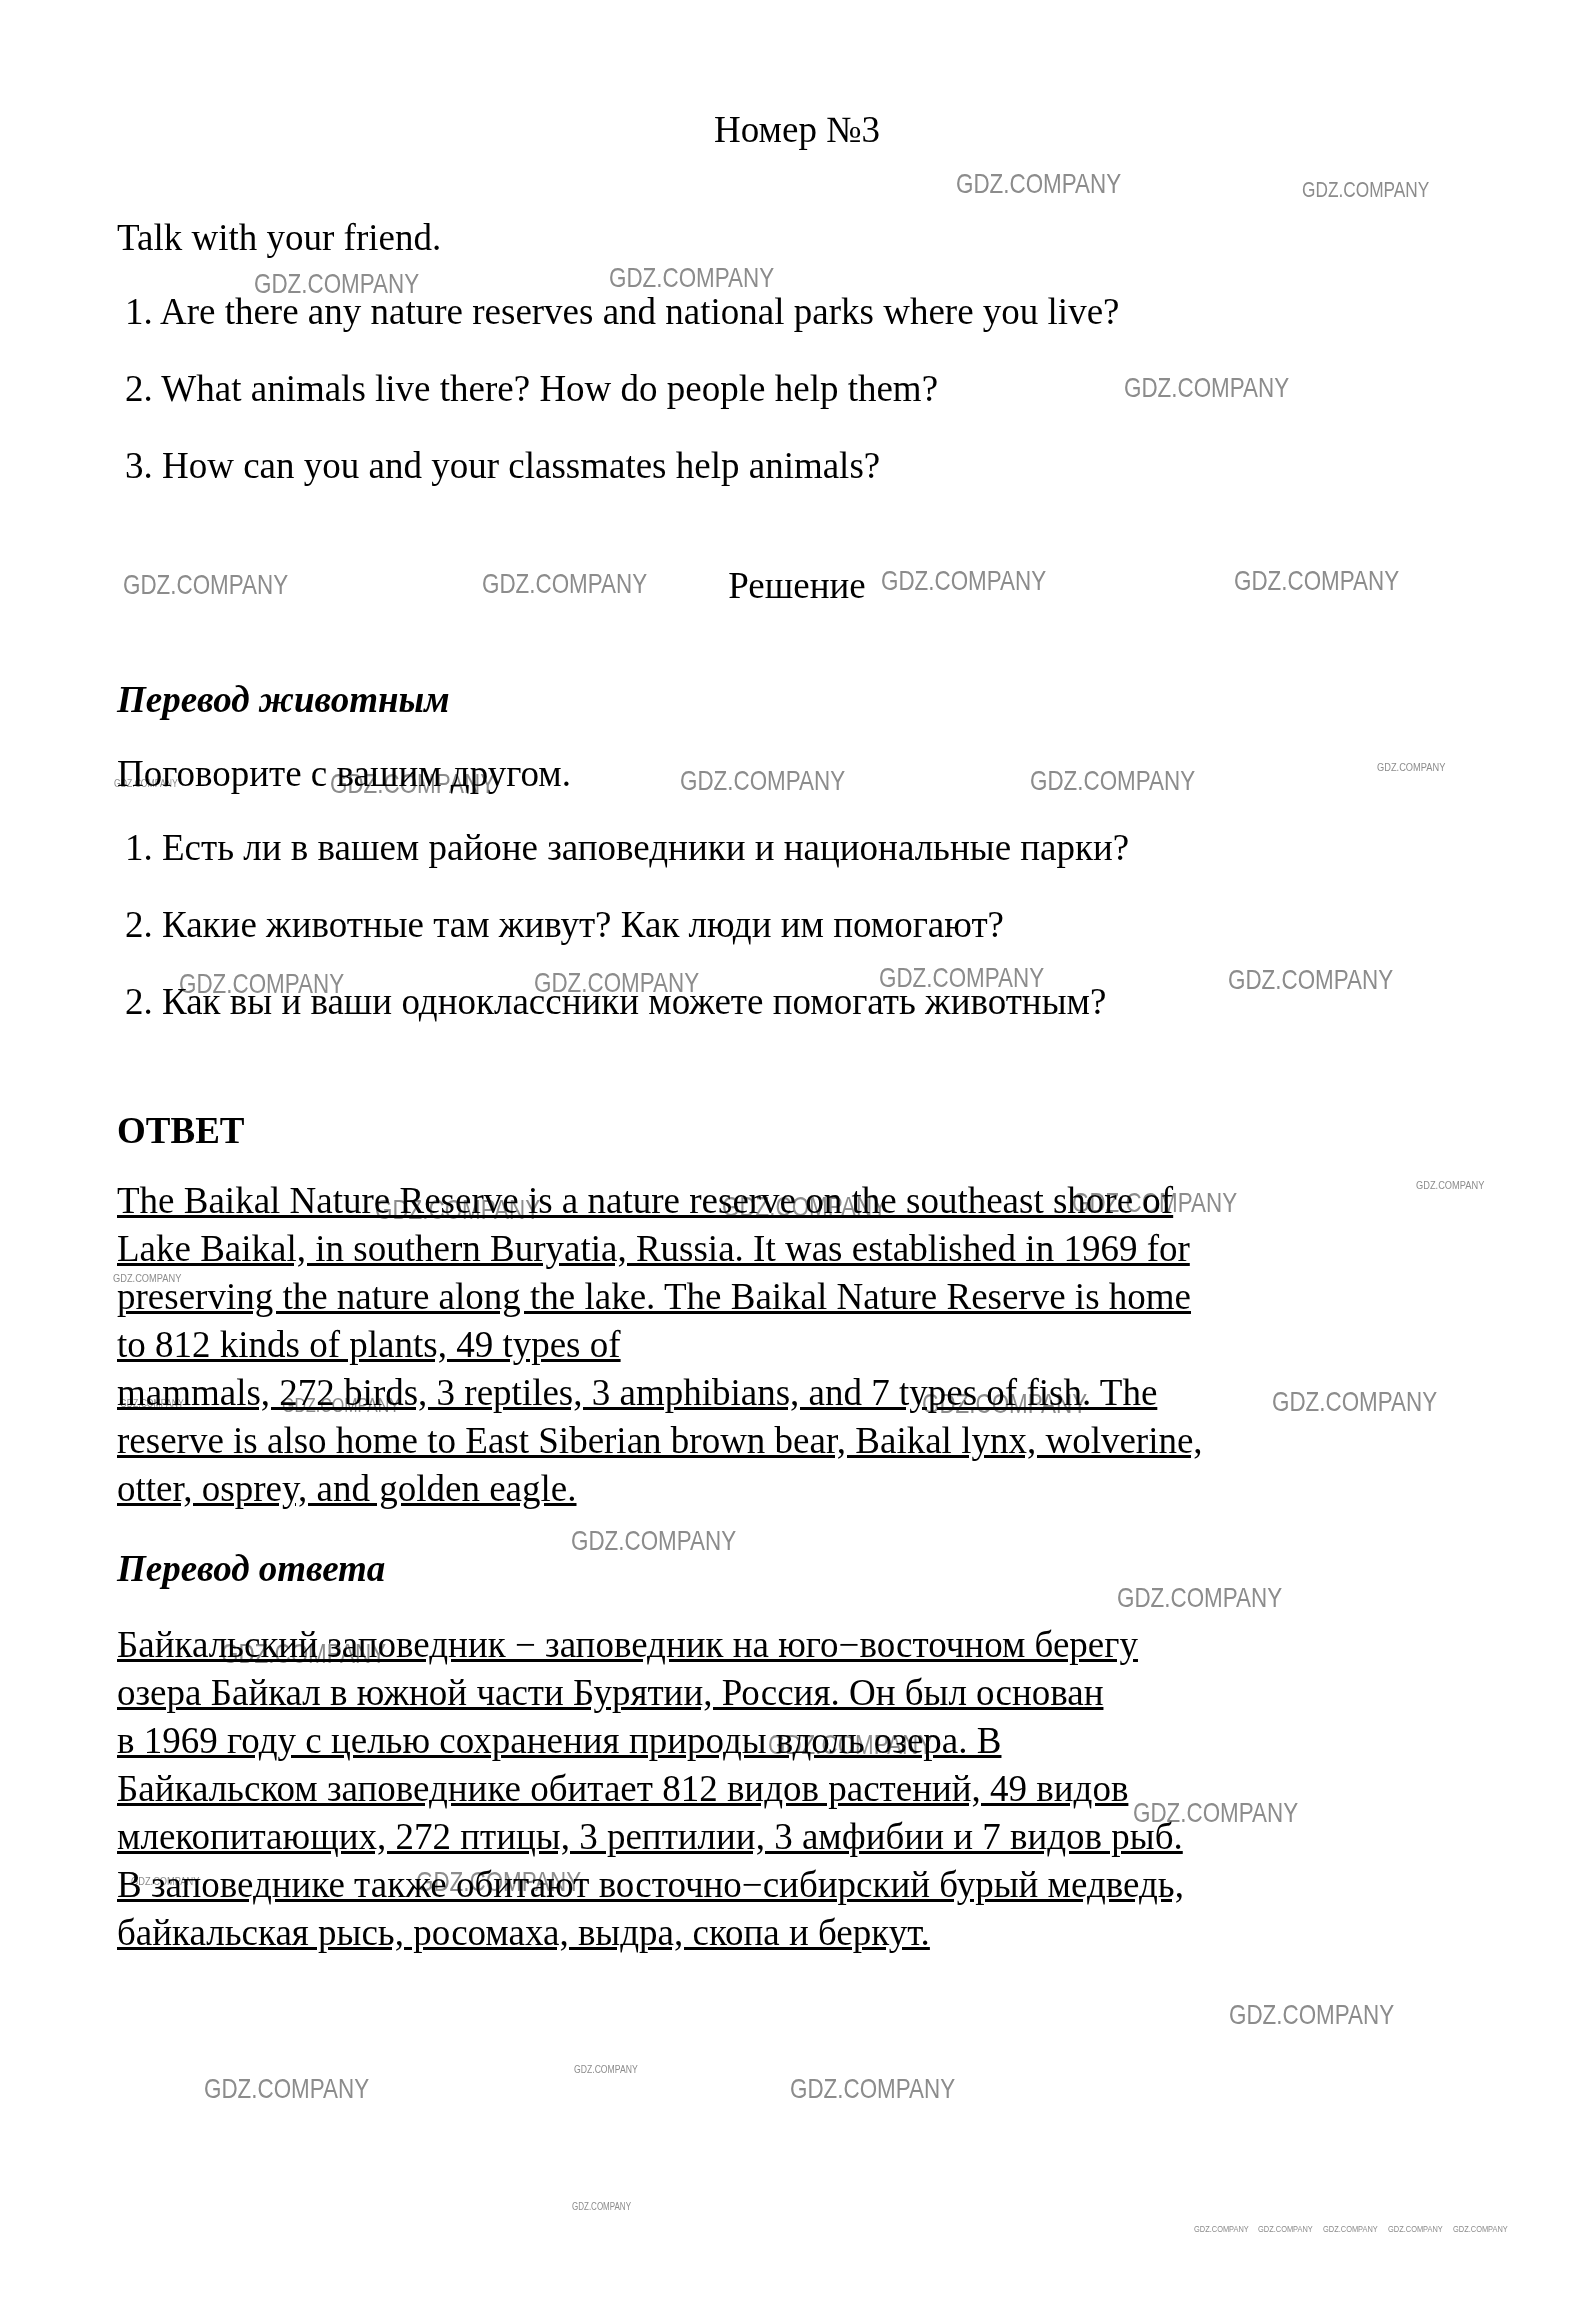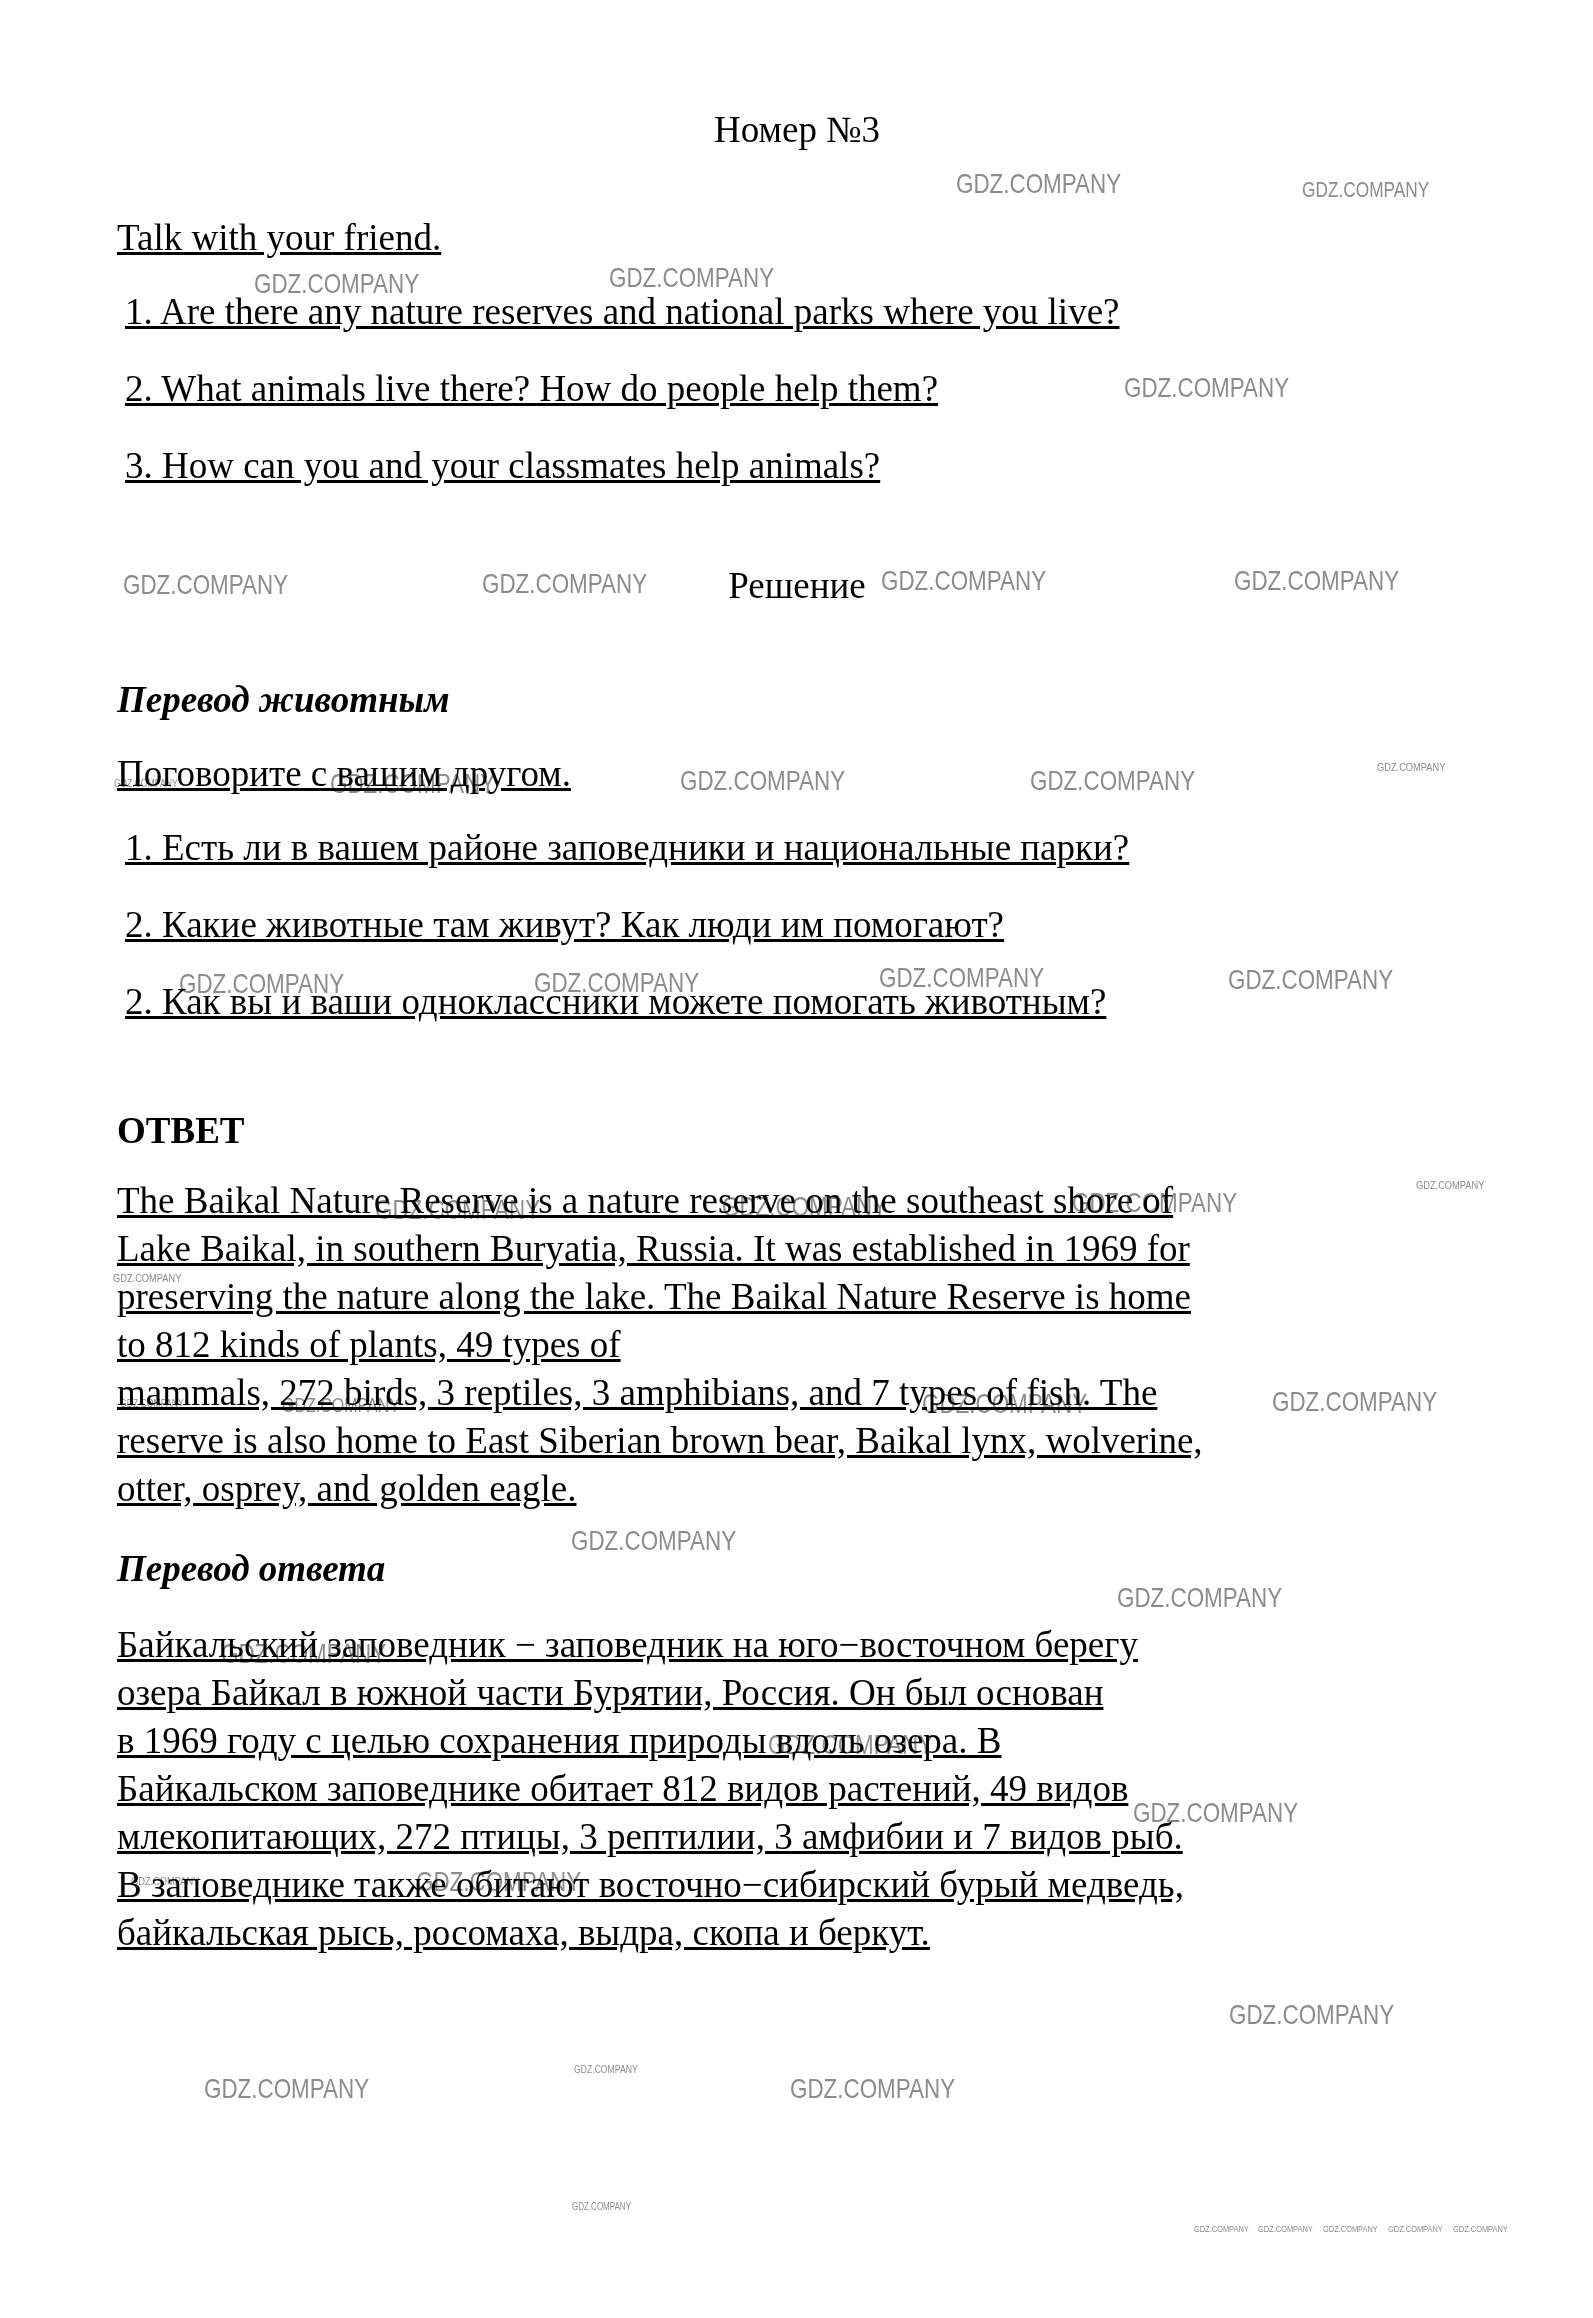--- a/index.html
+++ b/index.html
@@ -36,21 +36,20 @@
   .title {
     font-size: 37px;
     font-weight: 400;
     text-align: center;
     margin: 0 0 65px 0;
   }
   .body-line {
     font-size: 37px;
     line-height: 43px;
     margin: 0;
-    text-decoration: underline;
   }
   .intro { margin: 0 0 31px 0; }
   .question { margin: 0 0 34px 8px; }
   .solution-heading {
     font-size: 37px;
     font-weight: 400;
     text-align: center;
     margin: 77px 0 71px 0;
   }
   .sub-heading {

